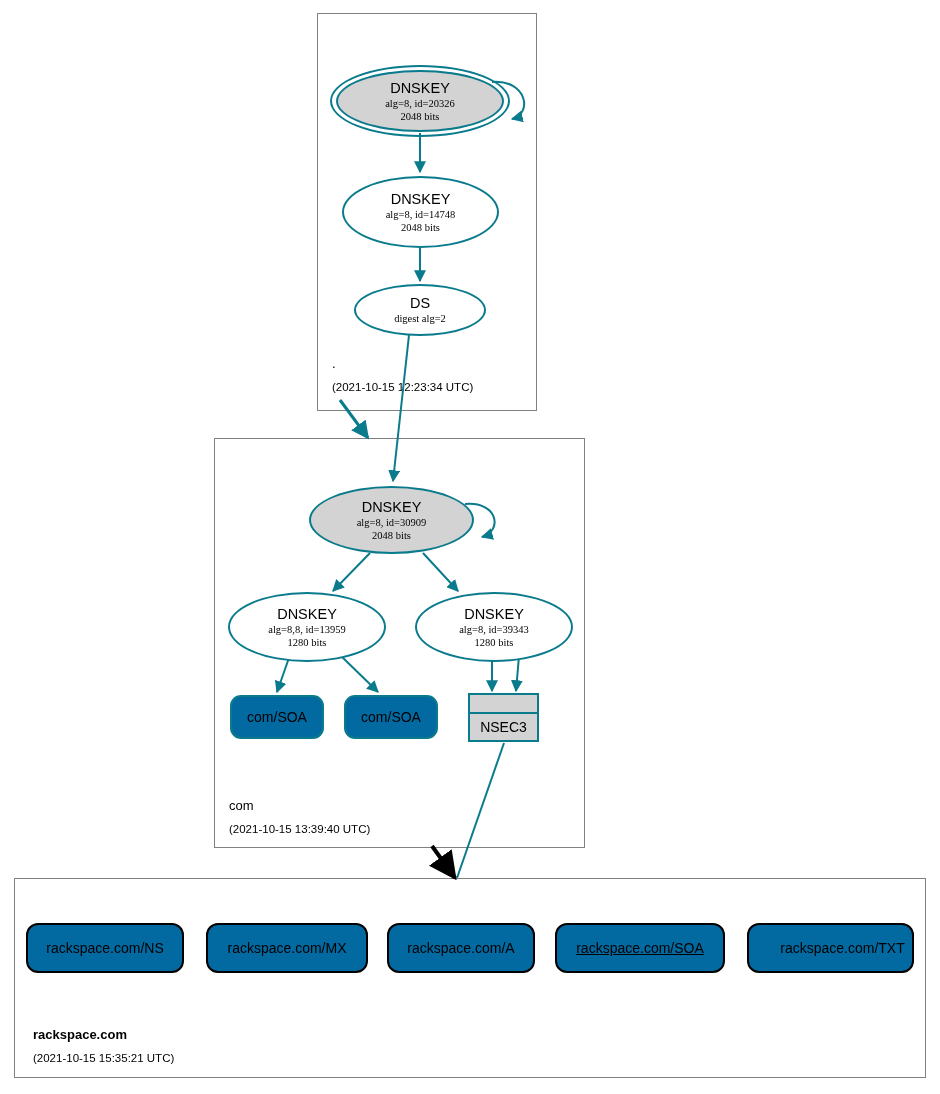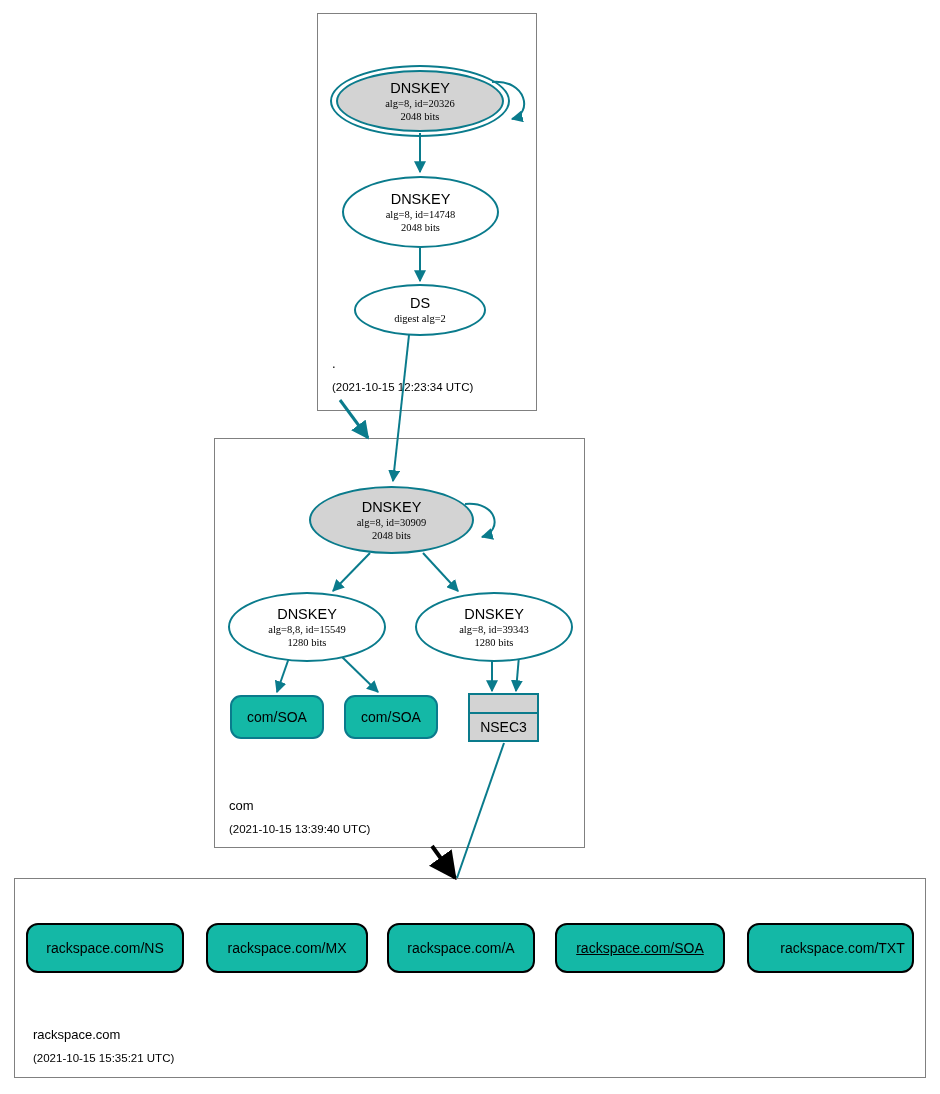--- a/index.html
+++ b/index.html
@@ -75,21 +75,21 @@
   .node-sub {
     font-size: 10.5px;
     line-height: 13px;
     font-family: "Liberation Serif", serif;
   }
   .rr-box {
     position: absolute;
     box-sizing: border-box;
     border: 2px solid #0a7b8c;
     border-radius: 11px;
-    background: #14b8a6;
+    background: #0369a1;
     display: flex;
     align-items: center;
     justify-content: center;
     font-size: 14px;
     color: #000000;
   }
   .rr-box.black {
     border: 2px solid #000000;
     border-radius: 12px;
   }
@@ -132,21 +132,21 @@
 
   <div class="zone-box" style="left:317px; top:13px; width:220px; height:398px;"></div>
   <div class="zone-label" style="left:332px; top:356px;">.</div>
   <div class="zone-date" style="left:332px; top:381px;">(2021-10-15 12:23:34 UTC)</div>
 
   <div class="zone-box" style="left:214px; top:438px; width:371px; height:410px;"></div>
   <div class="zone-label" style="left:229px; top:798px;">com</div>
   <div class="zone-date" style="left:229px; top:823px;">(2021-10-15 13:39:40 UTC)</div>
 
   <div class="zone-box" style="left:14px; top:878px; width:912px; height:200px;"></div>
-  <div class="zone-label" style="left:33px; top:1027px;">rackspace.com</div>
+  <div class="zone-label" style="left:33px; top:1027px;font-weight:bold;">rackspace.com</div>
   <div class="zone-date" style="left:33px; top:1052px;text-align:center;">(2021-10-15 15:35:21 UTC)</div>
 
   <svg class="layer">
     <defs>
       <marker id="arrow-teal" viewBox="0 0 10 10" refX="9" refY="5" markerWidth="6" markerHeight="6" orient="auto-start-reverse">
         <path d="M 0 0 L 10 5 L 0 10 z" fill="#0a7b8c"></path>
       </marker>
       <marker id="arrow-black" viewBox="0 0 10 10" refX="9" refY="5" markerWidth="7" markerHeight="7" orient="auto-start-reverse">
         <path d="M 0 0 L 10 5 L 0 10 z" fill="#000000"></path>
       </marker>
@@ -199,21 +199,21 @@
   </div>
 
   <div class="node ellipse shaded" style="left:309px; top:486px; width:165px; height:68px;">
     <div class="node-title">DNSKEY</div>
     <div class="node-sub">alg=8, id=30909</div>
     <div class="node-sub">2048 bits</div>
   </div>
 
   <div class="node ellipse" style="left:228px; top:592px; width:158px; height:70px;">
     <div class="node-title">DNSKEY</div>
-    <div class="node-sub">alg=8,8, id=15549</div>
+    <div class="node-sub">alg=8,8, id=13959</div>
     <div class="node-sub">1280 bits</div>
   </div>
 
   <div class="node ellipse" style="left:415px; top:592px; width:158px; height:70px;">
     <div class="node-title">DNSKEY</div>
     <div class="node-sub">alg=8, id=39343</div>
     <div class="node-sub">1280 bits</div>
   </div>
 
   <div class="rr-box" style="left:230px; top:695px; width:94px; height:44px;">com/SOA</div>

